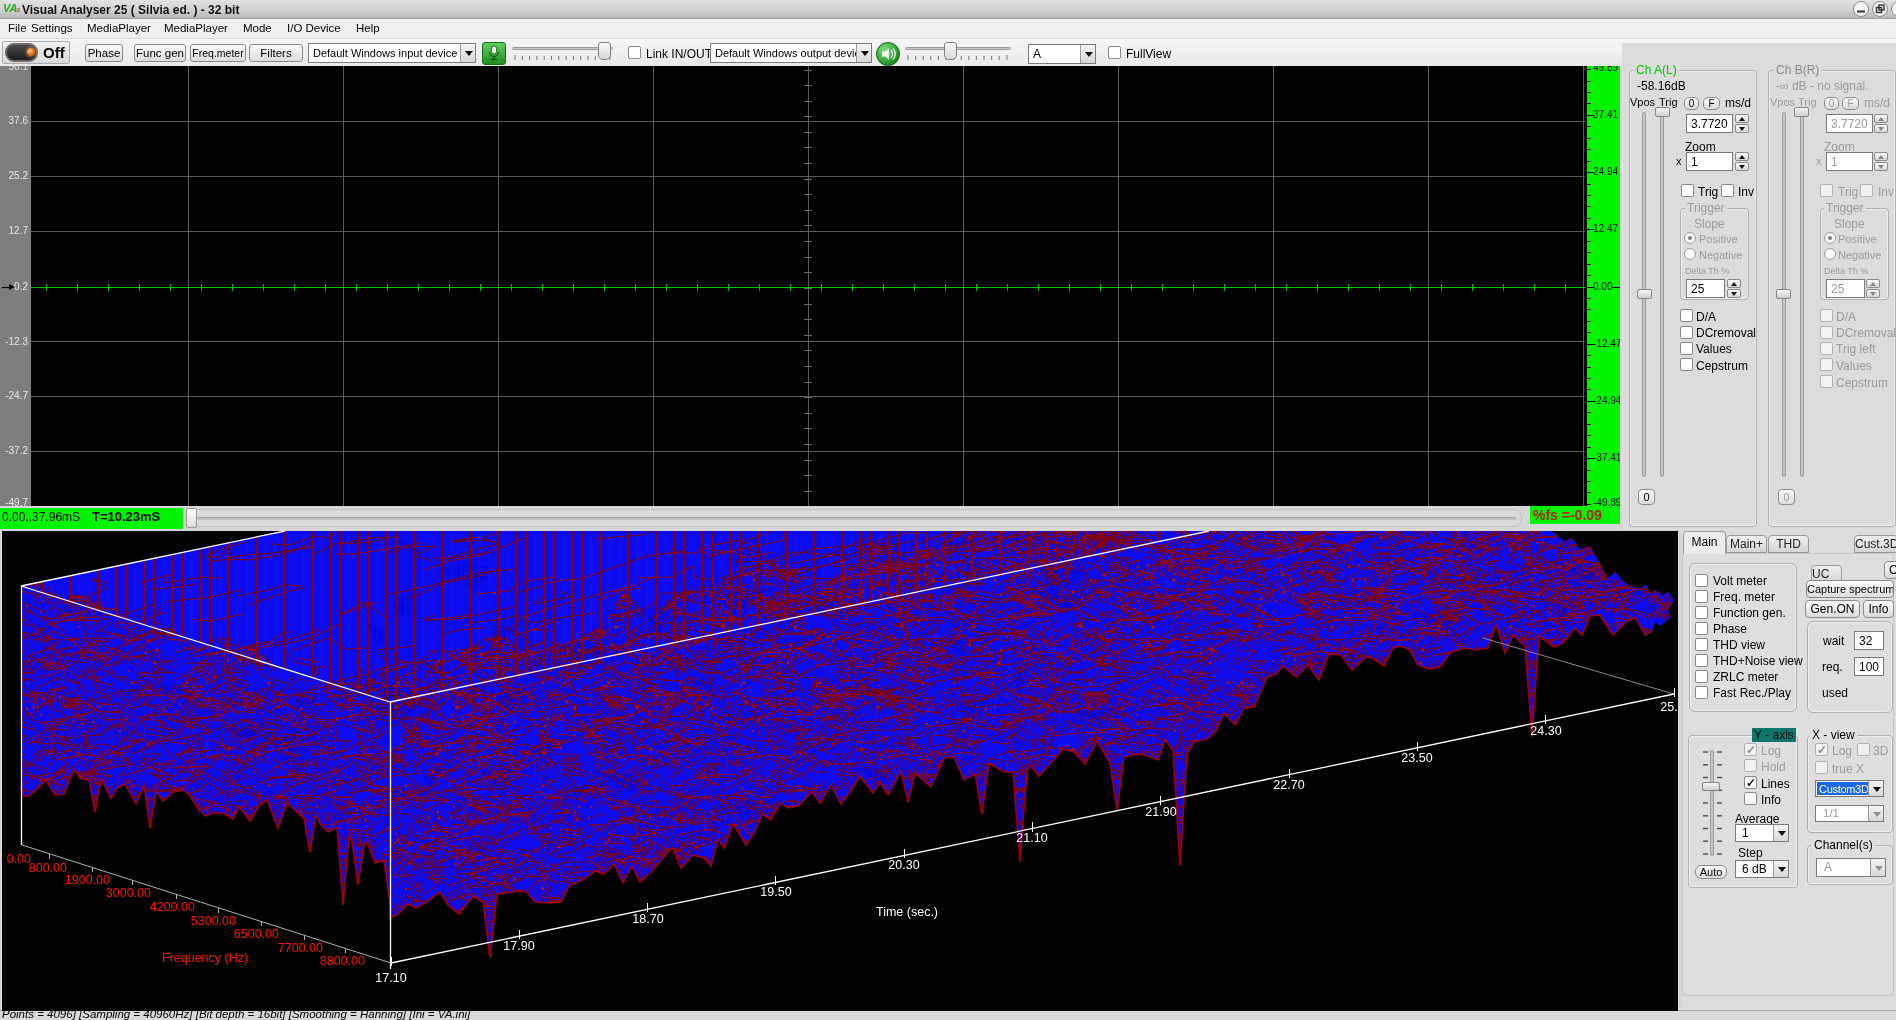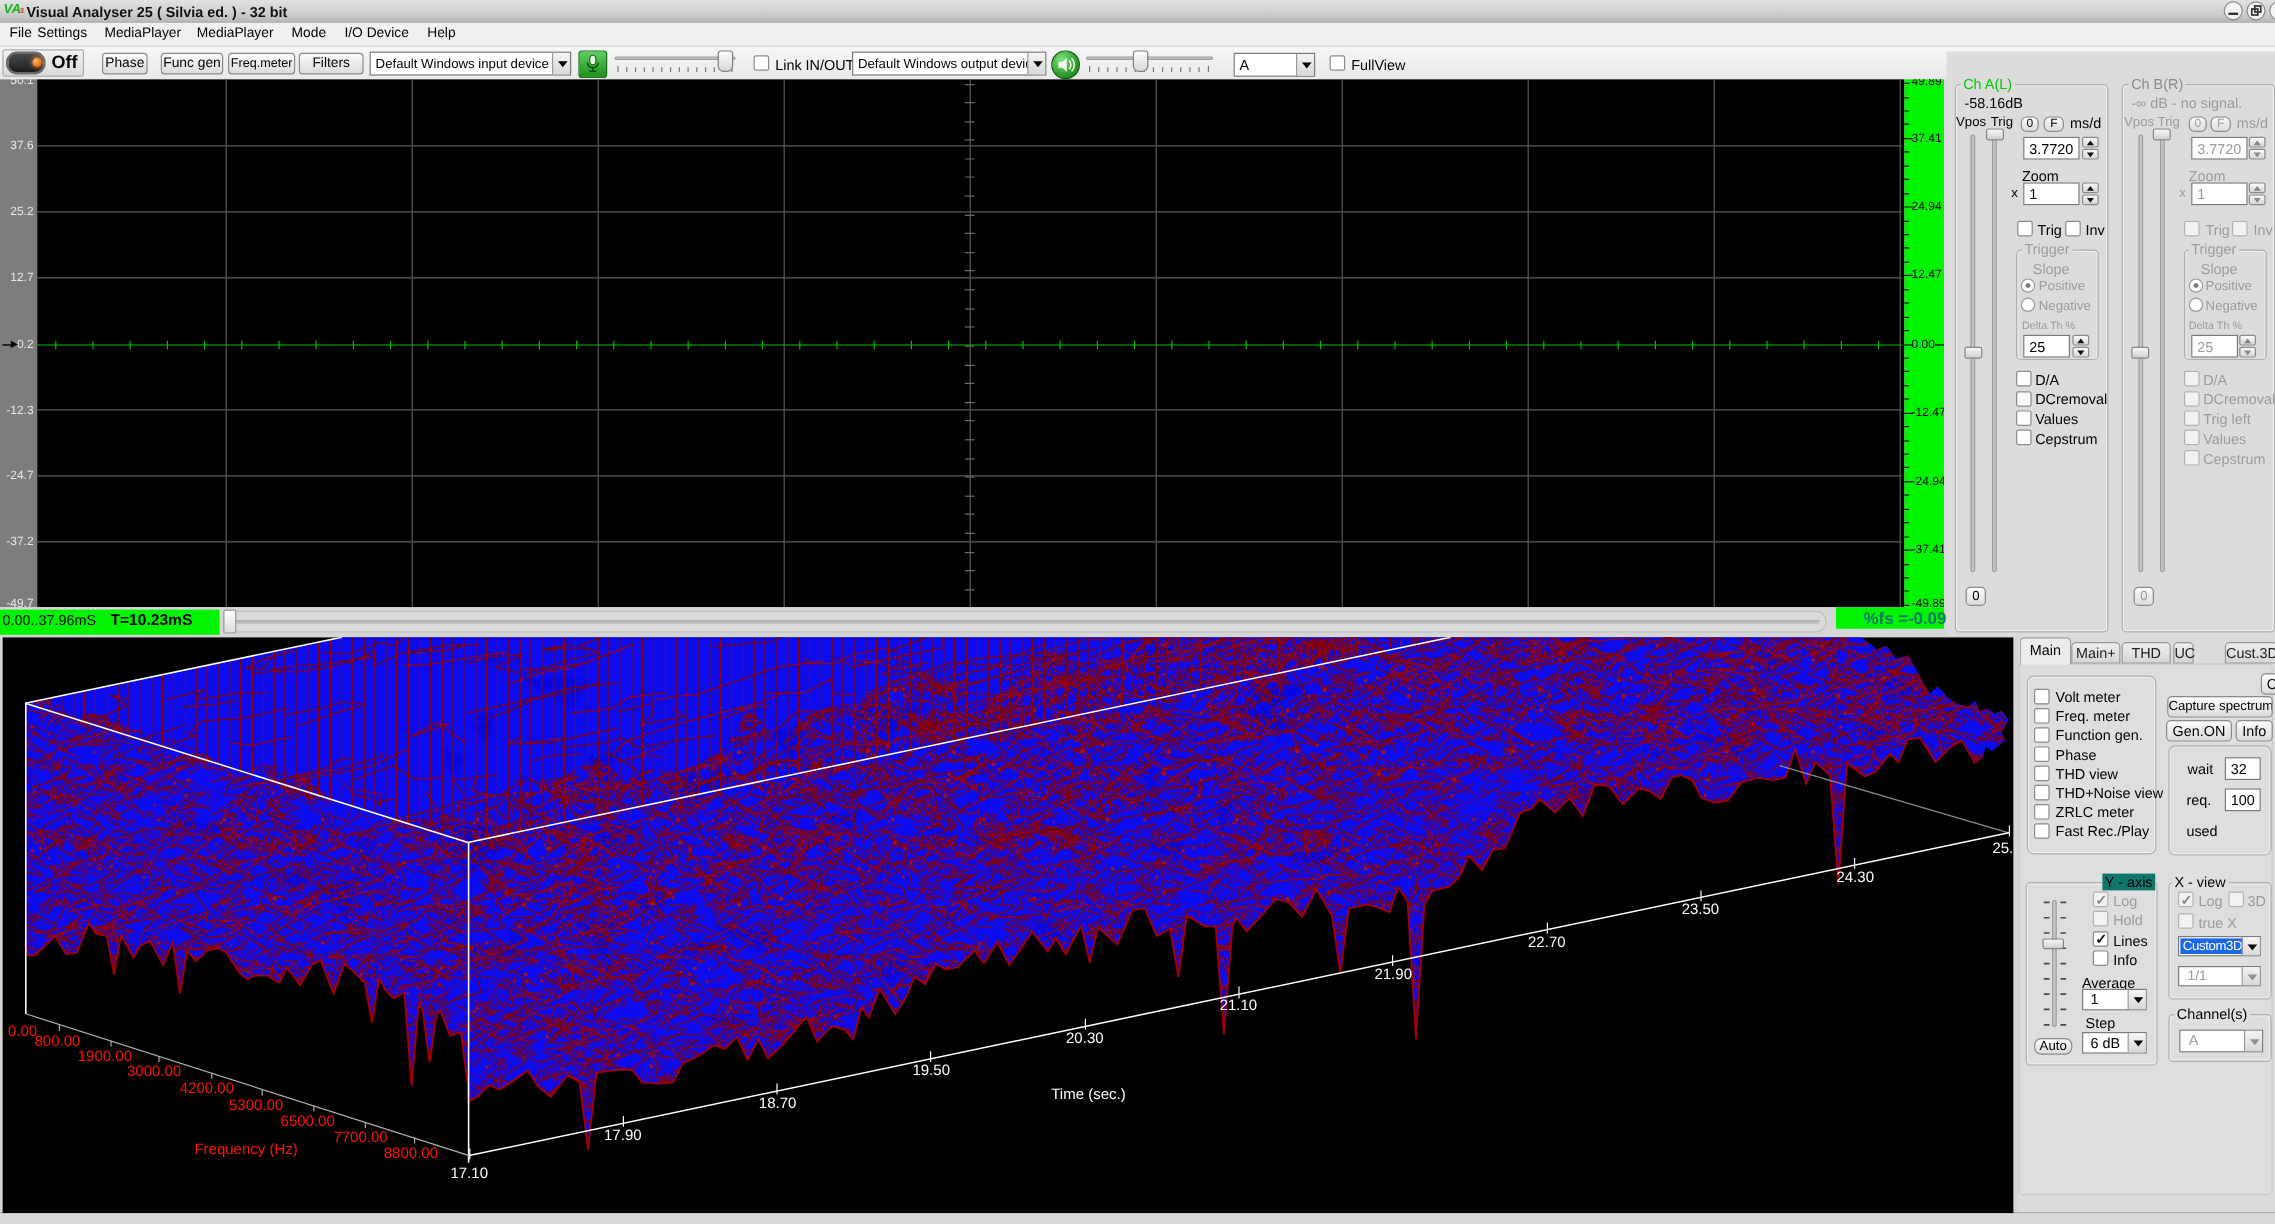--- a/index.html
+++ b/index.html
@@ -133,25 +133,26 @@
 <div class="lbl" style="left:1126px;top:47px;">FullView</div>
 
 <div class="abs" style="left:0;top:506px;width:1682px;height:25px;background:#d6d6d6;"></div>
 <div class="abs" style="left:0;top:508px;width:183px;height:21px;background:#00f400;"></div>
 <div class="abs" style="left:2px;top:510px;font-size:12px;color:#000;">0.00..37.96mS</div>
 <div class="abs" style="left:92px;top:509px;font-size:13px;font-weight:bold;color:#000;">T=10.23mS</div>
 <div class="abs" style="left:186px;top:509px;width:1336px;height:18px;background:#dadada;border:1px solid #c0c0c0;border-radius:8px;"></div>
 <div class="abs" style="left:196px;top:517px;width:1320px;height:3px;background:#c2c2c2;border-top:1px solid #a8a8a8;"></div>
 <div class="abs" style="left:186px;top:508px;width:11px;height:20px;background:linear-gradient(#ffffff,#dcdcdc);border:1px solid #9a9a9a;border-radius:2px;"></div>
 <div class="abs" style="left:1530px;top:506px;width:90px;height:18px;background:#00f400;"></div>
-<div class="abs" style="left:1533px;top:507px;font-size:14px;font-weight:bold;color:#0f766e;margin-left:20px;">%fs =-0.09</div>
+<div class="abs" style="left:1533px;top:507px;font-size:14px;font-weight:bold;color:#b91c1c;">%fs =-0.09</div>
 
 <div class="abs" style="left:0;top:531px;width:1682px;height:479px;background:#d6d6d6;"></div>
 
 <div class="abs" style="left:0;top:1010px;width:1896px;height:10px;background:#d9d9d9;border-top:1px solid #ababab;"></div>
+<div class="abs" style="left:2px;top:1008px;width:1890px;height:12px;overflow:hidden;font-size:11.5px;font-style:italic;color:#000;">Points = 4096] [Sampling = 40960Hz] [Bit depth =  16bit] [Smoothing = Hanning]  [Ini = VA.ini]</div>
 <svg width="1620" height="440" viewBox="0 66 1620 440" style="position:absolute;left:0;top:66px">
       <rect x="0" y="66" width="31" height="440" fill="#7d7d7d"></rect>
       <rect x="31" y="66" width="1556" height="440" fill="#000000"></rect>
       <line x1="188.5" y1="66" x2="188.5" y2="506" stroke="#5a5a5a" stroke-width="1"></line>
       <line x1="343.5" y1="66" x2="343.5" y2="506" stroke="#5a5a5a" stroke-width="1"></line>
       <line x1="498.5" y1="66" x2="498.5" y2="506" stroke="#5a5a5a" stroke-width="1"></line>
       <line x1="653.5" y1="66" x2="653.5" y2="506" stroke="#5a5a5a" stroke-width="1"></line>
       <line x1="963.5" y1="66" x2="963.5" y2="506" stroke="#5a5a5a" stroke-width="1"></line>
       <line x1="1118.5" y1="66" x2="1118.5" y2="506" stroke="#5a5a5a" stroke-width="1"></line>
       <line x1="1273.5" y1="66" x2="1273.5" y2="506" stroke="#5a5a5a" stroke-width="1"></line>
@@ -1339,21 +1340,21 @@
 <div class="chk chkd" style="left:1820px;top:358px;"></div>
 <div class="lbl" style="left:1836px;top:359px;color:#9b9b9b;">Values</div>
 <div class="chk chkd" style="left:1820px;top:375px;"></div>
 <div class="lbl" style="left:1836px;top:376px;color:#9b9b9b;">Cepstrum</div>
 <div class="btn" style="left:1778px;top:489px;width:17px;height:16px;font-size:11px;line-height:14px;border-radius:4px;color:#9b9b9b;">0</div>
 
 <div class="abs" style="left:1682px;top:530px;width:214px;height:480px;background:#dcdcdc;"></div>
 <div class="abs" style="left:1682px;top:553px;width:212px;height:443px;background:#dedede;border:1px solid #c8c8c8;border-radius:0 4px 4px 4px;"></div>
 <div class="abs" style="left:1726px;top:535px;width:41px;height:18px;background:linear-gradient(#efefef,#d5d5d5);border:1px solid #9a9a9a;border-radius:4px 4px 0 0;font-size:12px;text-align:center;line-height:17px;color:#222;">Main+</div>
 <div class="abs" style="left:1768px;top:535px;width:41px;height:18px;background:linear-gradient(#efefef,#d5d5d5);border:1px solid #9a9a9a;border-radius:4px 4px 0 0;font-size:12px;text-align:center;line-height:17px;color:#222;">THD</div>
-<div class="abs" style="left:1811px;top:535px;width:17px;height:18px;background:linear-gradient(#efefef,#d5d5d5);border:1px solid #9a9a9a;border-radius:4px 4px 0 0;font-size:12px;text-align:left;line-height:17px;color:#222;">UC</div>
+<div class="abs" style="left:1811px;top:565px;width:31px;height:18px;background:linear-gradient(#efefef,#d5d5d5);border:1px solid #9a9a9a;border-radius:4px 4px 0 0;font-size:12px;text-align:left;line-height:17px;color:#222;">UC</div>
 <div class="abs" style="left:1854px;top:535px;width:44px;height:18px;background:linear-gradient(#efefef,#d5d5d5);border:1px solid #9a9a9a;border-radius:4px 4px 0 0;font-size:12px;text-align:center;line-height:17px;color:#222;">Cust.3D</div>
 <div class="abs" style="left:1683px;top:531px;width:43px;height:23px;background:#ececec;border:1px solid #9a9a9a;border-bottom:none;border-radius:4px 4px 0 0;font-size:12px;text-align:center;line-height:21px;color:#000;">Main</div>
 
 <div class="grp" style="left:1689px;top:563px;width:108px;height:149px;border-radius:6px;"></div>
 <div class="chk" style="left:1695px;top:574px;"></div>
     <div class="lbl" style="left:1713px;top:574px;">Volt meter</div>
 <div class="chk" style="left:1695px;top:590px;"></div>
     <div class="lbl" style="left:1713px;top:590px;">Freq. meter</div>
 <div class="chk" style="left:1695px;top:606px;"></div>
     <div class="lbl" style="left:1713px;top:606px;">Function gen.</div>

